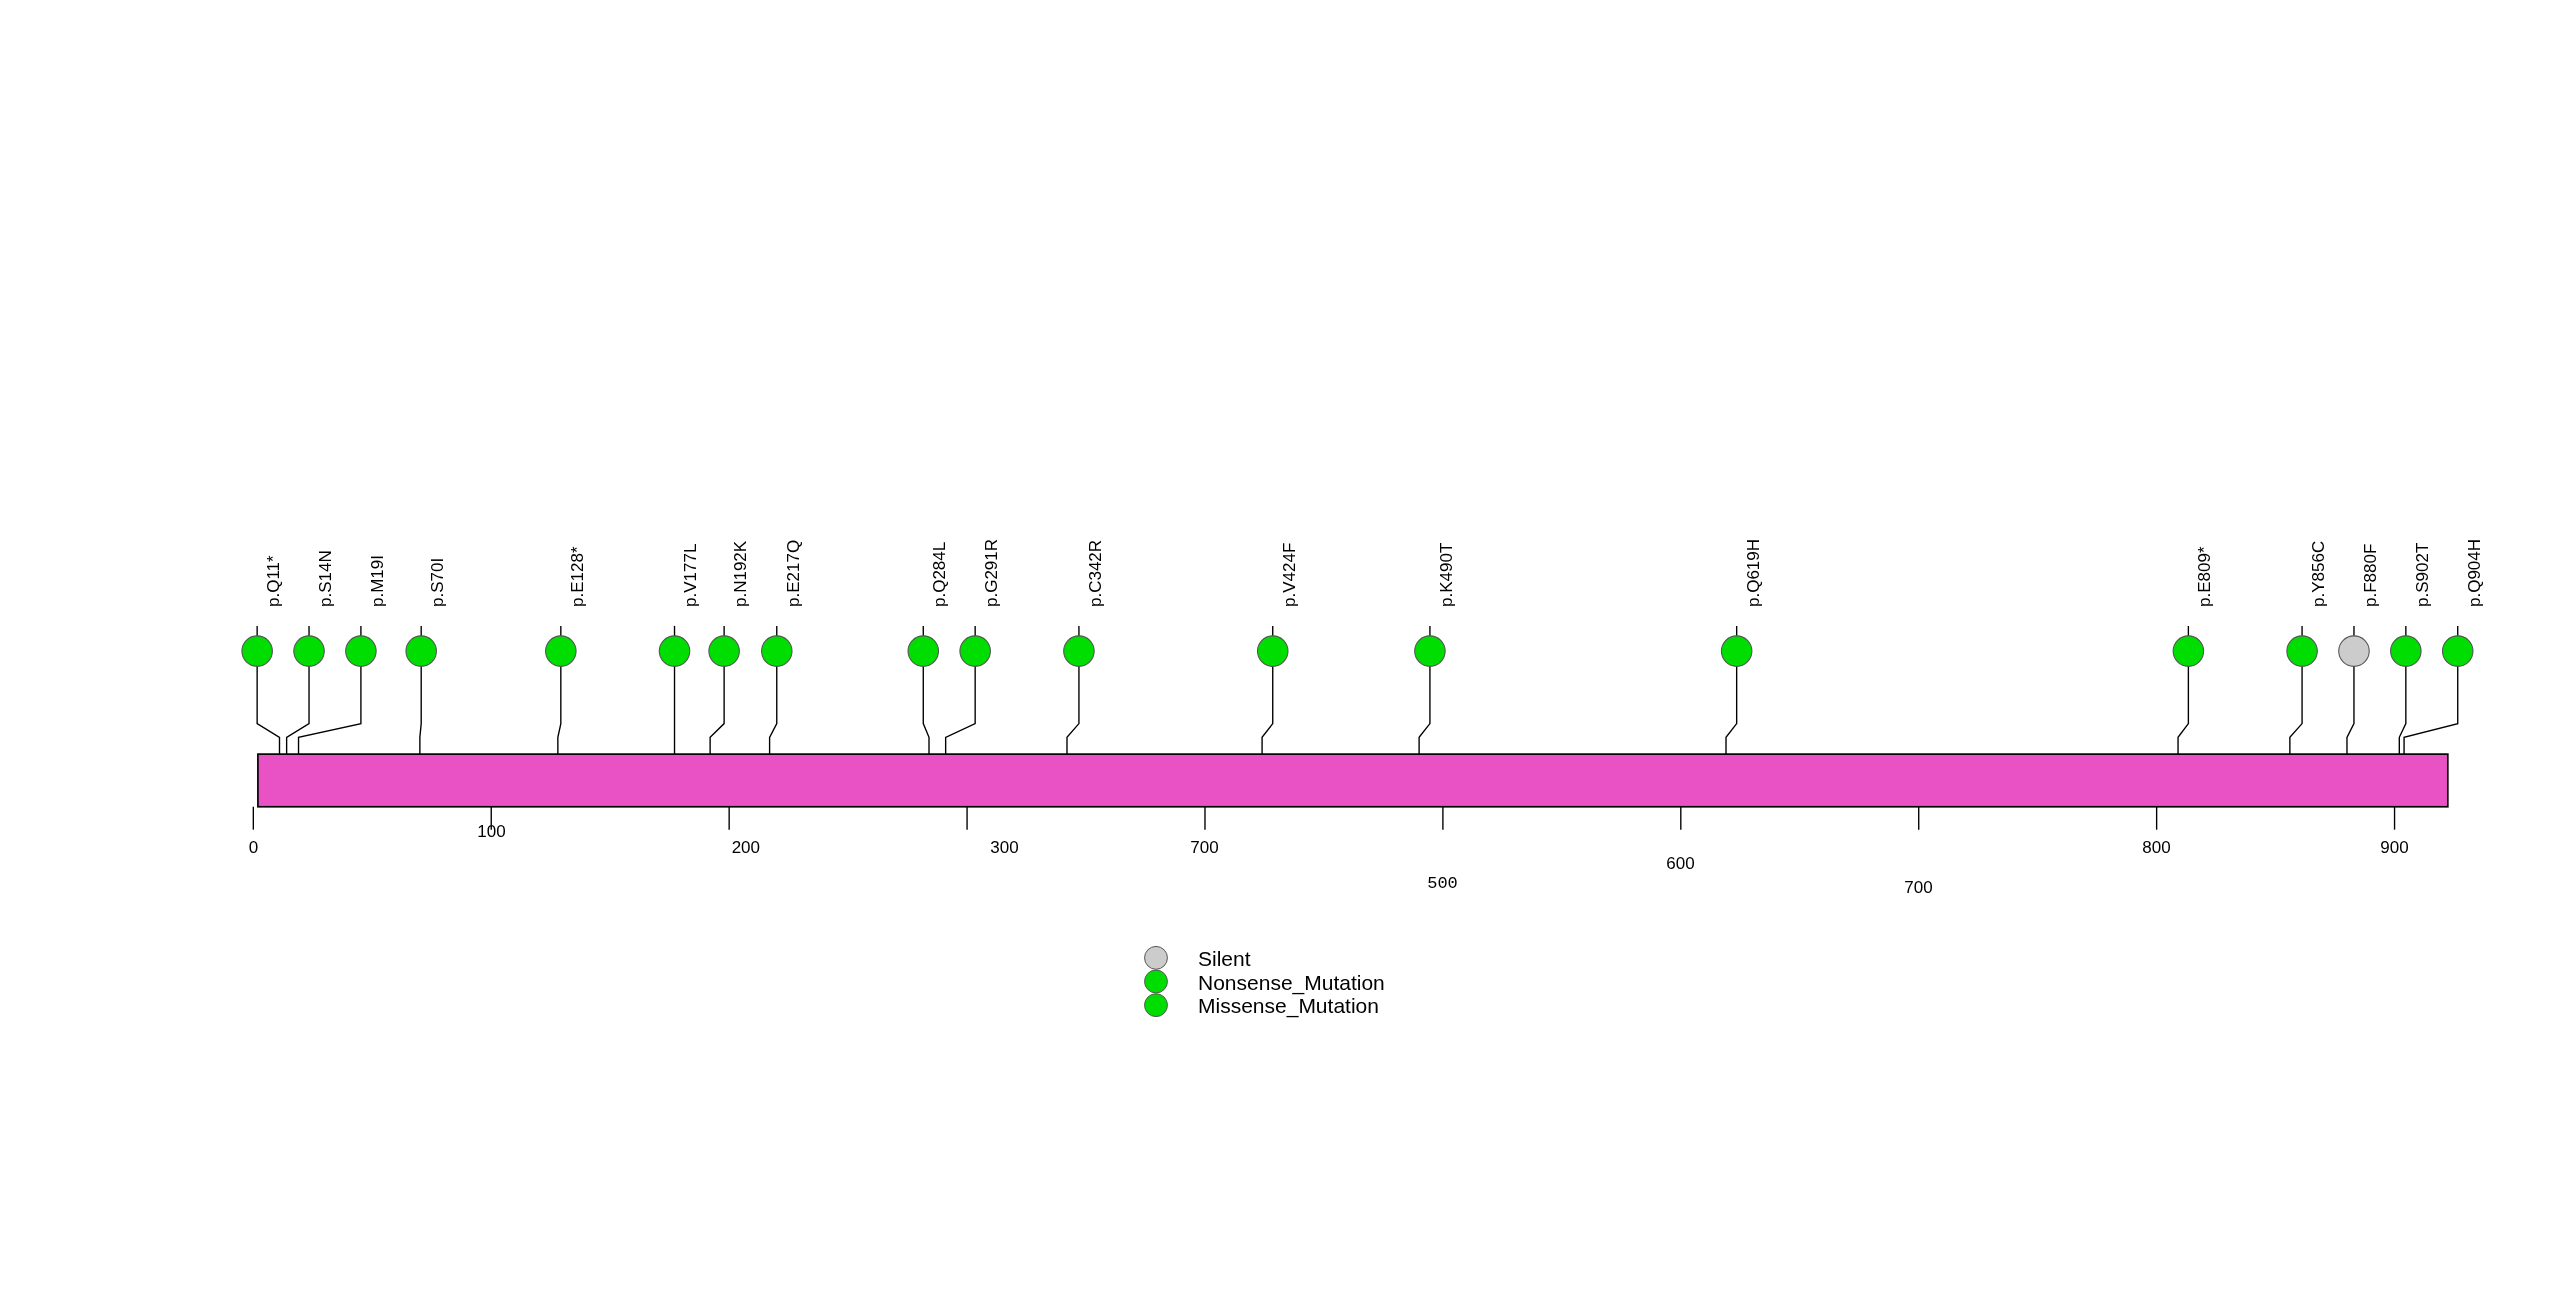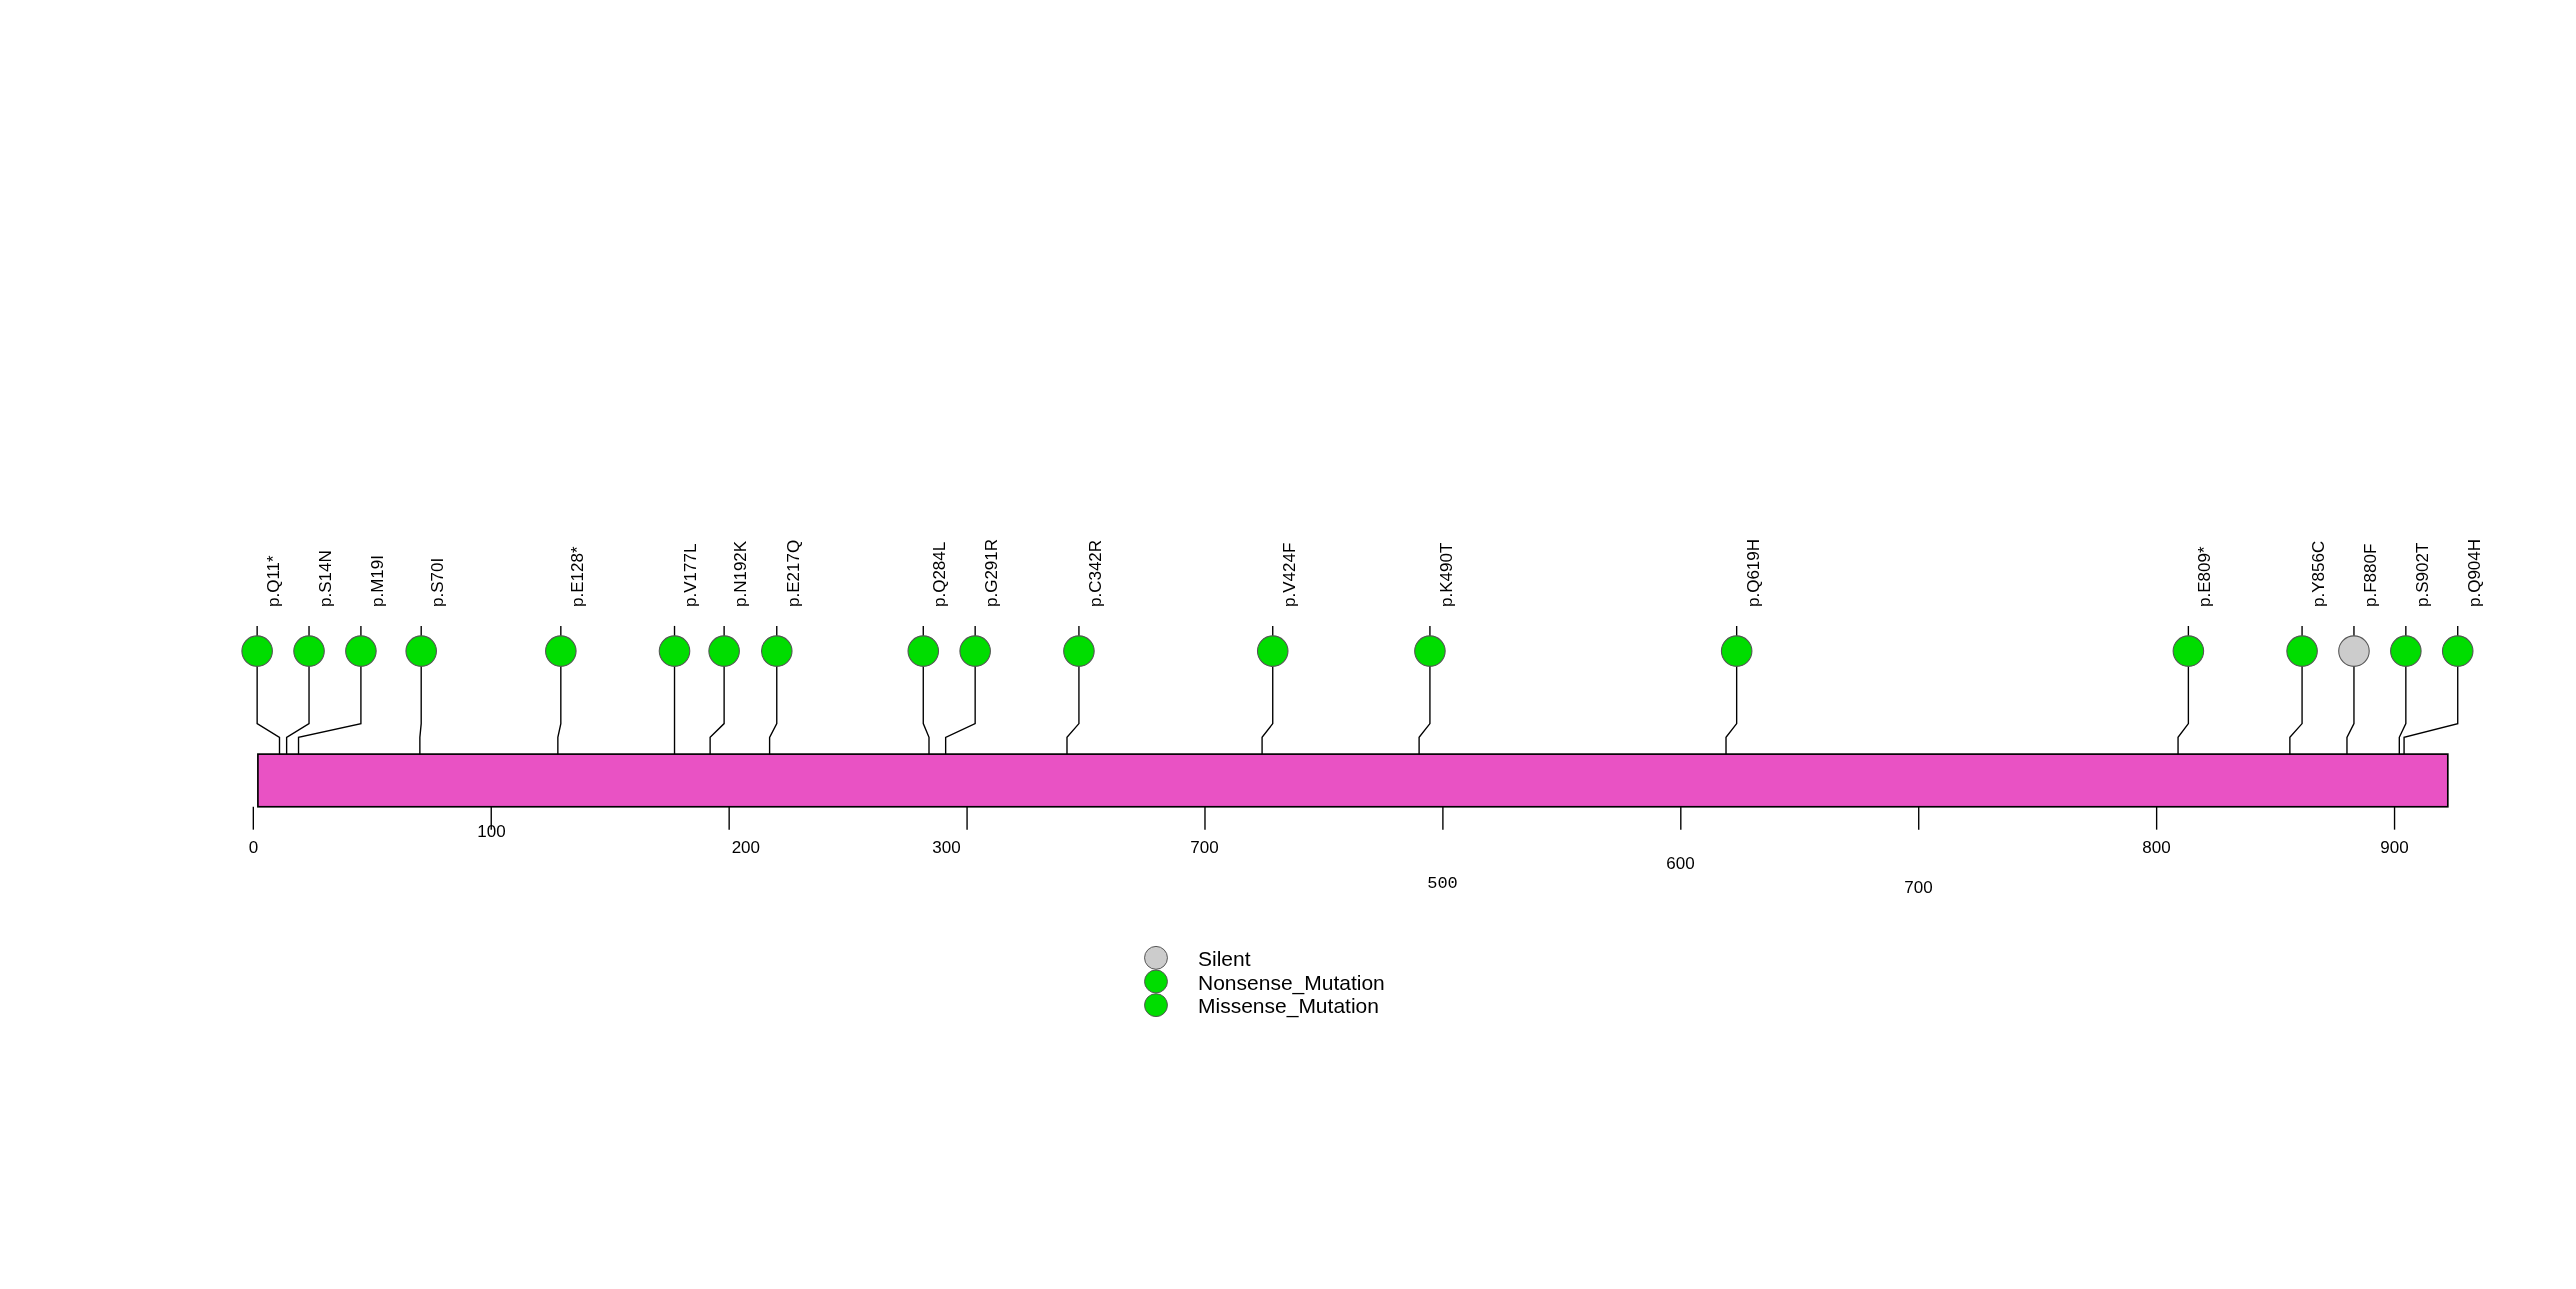--- a/index.html
+++ b/index.html
@@ -127,21 +127,21 @@
       <div class="lbl" style="left: 2195px; top: 607px;">p.E809*</div>
       <div class="lbl" style="left: 2309px; top: 607px;">p.Y856C</div>
       <div class="lbl" style="left: 2361px; top: 607px;">p.F880F</div>
       <div class="lbl" style="left: 2413px; top: 607px;">p.S902T</div>
       <div class="lbl" style="left: 2465px; top: 607px;">p.Q904H</div>
     </div>
   <div id="ticklabels-layer">
       <div class="axis-tick-label" style="left: 223px; top: 838px; width: 61px;">0</div>
       <div class="axis-tick-label" style="left: 461px; top: 822px; width: 61px;">100</div>
       <div class="axis-tick-label" style="left: 699px; top: 838px; width: 61px; text-align: right;">200</div>
-      <div class="axis-tick-label" style="left: 916px; top: 838px; width: 61px;">300</div>
+      <div class="axis-tick-label" style="left: 974px; top: 838px; width: 61px;">300</div>
       <div class="axis-tick-label" style="left: 1174px; top: 838px; width: 61px;">700</div>
       <div class="axis-tick-label" style="left: 1412px; top: 874px; width: 61px; font-family: Liberation Mono, monospace;">500</div>
       <div class="axis-tick-label" style="left: 1650px; top: 838px; width: 61px; margin-top: 16px;">600</div>
       <div class="axis-tick-label" style="left: 1888px; top: 878px; width: 61px;">700</div>
       <div class="axis-tick-label" style="left: 2126px; top: 838px; width: 61px;">800</div>
       <div class="axis-tick-label" style="left: 2364px; top: 838px; width: 61px;">900</div>
     </div>
   <div id="legendtext-layer">
       <div class="legend-label" style="left: 1198px; top: 947px;">Silent</div>
       <div class="legend-label" style="left: 1198px; top: 971px;">Nonsense_Mutation</div>

